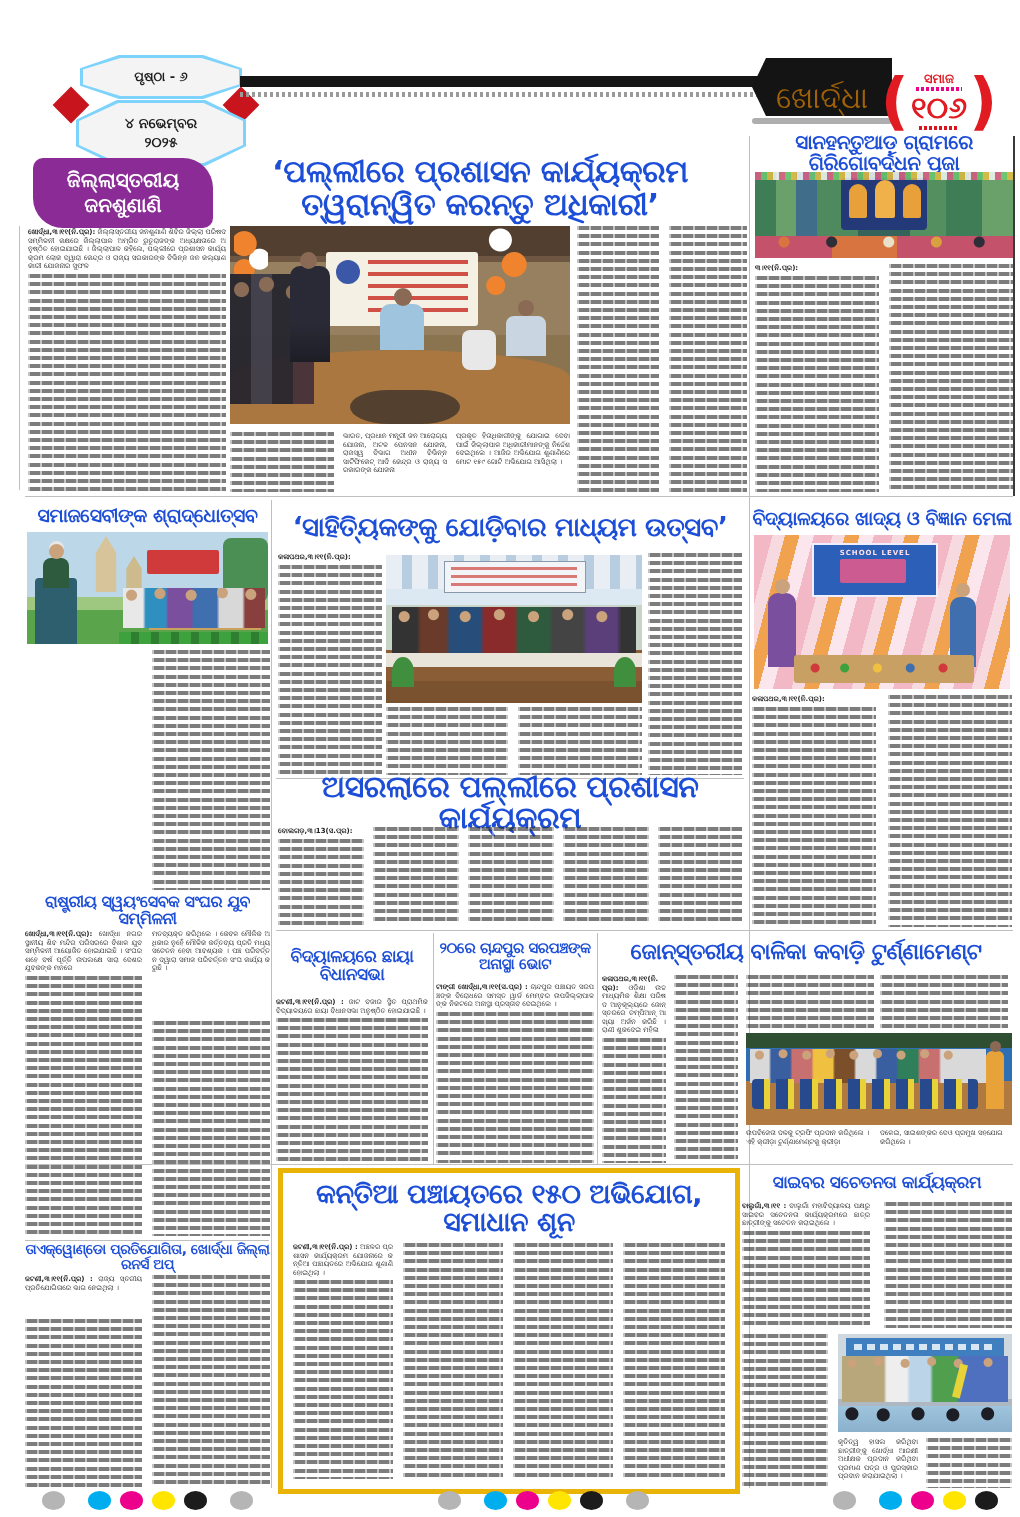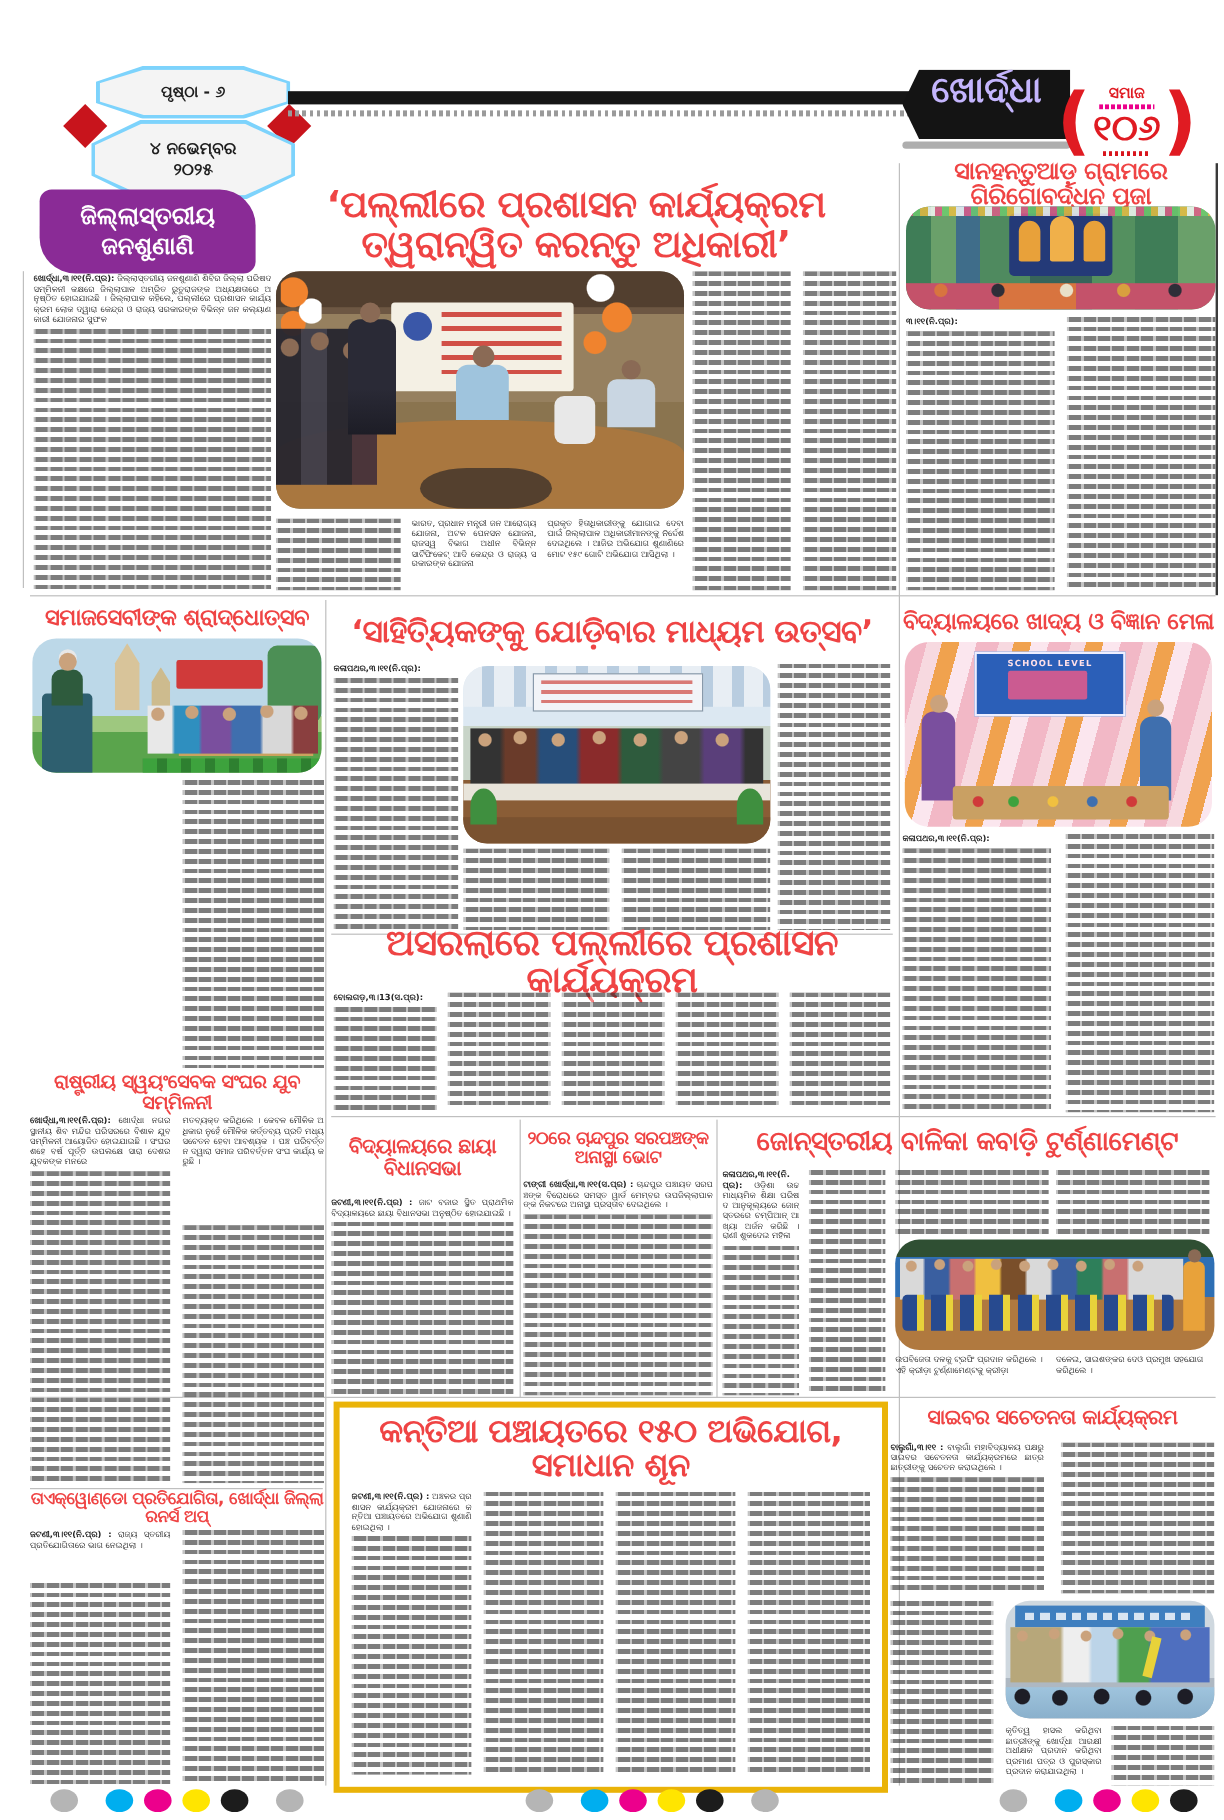--- a/index.html
+++ b/index.html
@@ -1,41 +1,41 @@
 <!DOCTYPE html>
 <html><head>
 <meta charset="utf-8">
 <style>
   html,body{margin:0;padding:0;background:#e8e8e8;}
   #page{position:relative;width:1020px;height:1517px;background:#ffffff;margin:0 auto;
         font-family:"DejaVu Sans",sans-serif;color:#1d1d1d;overflow:hidden;}
   .abs{position:absolute;}
   .art{position:absolute;}
   .hl{position:absolute;display:flex;align-items:center;justify-content:center;
-      font-weight:bold;color:#ef4444;text-align:center;letter-spacing:-0.5px;line-height:1.05;}
+      font-weight:bold;color:#1d4ed8;text-align:center;letter-spacing:-0.5px;line-height:1.05;}
   .col{position:absolute;display:flex;flex-direction:column;gap:3px;overflow:hidden;}
   .snip{font-size:7px;line-height:8.5px;text-align:justify;color:#222;word-break:break-all;}
   .dl{font-weight:bold;}
   .greek{flex:1 1 auto;min-height:8px;opacity:.62;
      background:repeating-linear-gradient(90deg,rgba(255,255,255,.55) 0 2px,transparent 2px 12px),
                 repeating-linear-gradient(to bottom,#2e2e2e 0 4px,transparent 4px 8.2px);}
-  .photo{position:absolute;overflow:hidden;background:#cfcfcf;border-radius:20px;}
+  .photo{position:absolute;overflow:hidden;background:#cfcfcf;}
   .ph{position:absolute;}
   .vr{position:absolute;width:1px;background:#bfbfbf;}
   .hr{position:absolute;height:1px;background:#bfbfbf;}
   .kicker{position:absolute;display:flex;align-items:center;justify-content:center;
       border-radius:10px 30px 10px 30px;color:#fff;font-weight:bold;font-size:20px;
       text-align:center;line-height:1.25;padding:4px;}
   .hex{position:absolute;background:#7dd3fc;}
   .hex .in{position:absolute;inset:3px;background:#f4f4f4;display:flex;flex-direction:column;
       align-items:center;justify-content:center;gap:2px;}
   .clip6{clip-path:polygon(24% 0,76% 0,100% 30%,100% 70%,76% 100%,24% 100%,0 70%,0 30%);}
   .diam{position:absolute;width:26px;height:26px;transform:rotate(45deg);}
-  .mast{position:absolute;background:#141414;color:#c4b5fd;display:flex;align-items:flex-start;justify-content:center;
-      font-weight:bold;clip-path:polygon(0 50%,10% 0,100% 0,100% 100%,10% 100%);}
+  .mast{position:absolute;background:#141414;color:#a16207;display:flex;align-items:flex-end;justify-content:center;
+      font-weight:normal;clip-path:polygon(0 50%,10% 0,100% 0,100% 100%,10% 100%);}
   .logo{position:absolute;display:flex;align-items:center;justify-content:center;gap:2px;}
   .logo .par{font-size:62px;font-weight:bold;line-height:1;}
   .logo .mid{display:flex;flex-direction:column;align-items:center;line-height:1;}
   .regrow{position:absolute;display:flex;gap:9px;align-items:center;}
   .regdot{width:23px;height:19px;border-radius:50%;}
   .capt{font-size:7px;line-height:8.5px;color:#222;}
   .box{position:absolute;border:5px solid #eab308;background:#fff;}
 </style>
 </head>
 <body>

